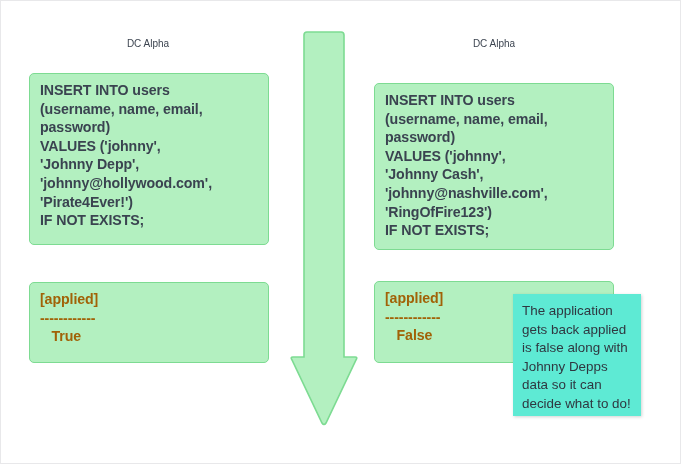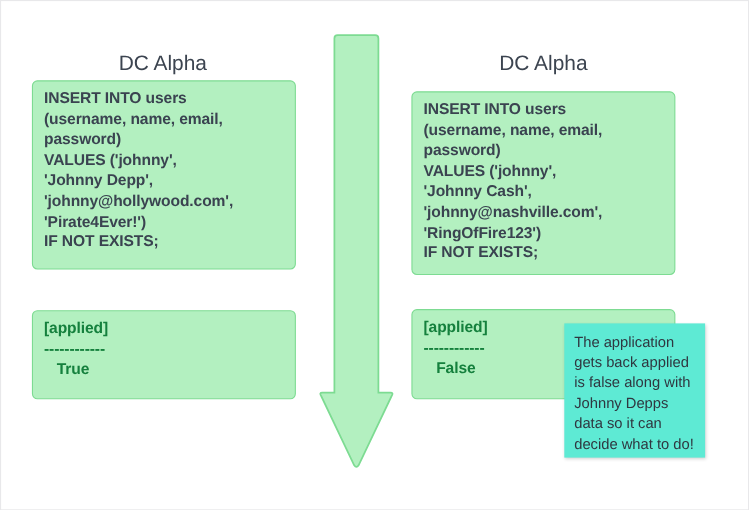--- a/index.html
+++ b/index.html
@@ -14,26 +14,25 @@
     background: #ffffff;
     overflow: hidden;
     font-family: "Liberation Sans", sans-serif;
     box-sizing: border-box;
     border: 1px solid #e8e8ea;
   }
 
   
   .col-title {
     position: absolute;
-    font-size: 19px;
+    font-size: 10px;
     font-weight: 400;
     color: #3c4450;
     text-align: center;
     white-space: nowrap;
-    margin-top: 10px;
   }
   #title-alpha { left: 62px; top: 37px; width: 170px; }
   #title-omega { left: 408px; top: 37px; width: 170px; }
 
   
   .green-box {
     position: absolute;
     background: #b3f0c0;
     border: 1px solid #7ddb92;
     border-radius: 5px;
@@ -52,21 +51,21 @@
     letter-spacing: -0.1px;
   }
   .res-text {
     position: absolute;
     left: 10px;
     top: 7px;
     right: 6px;
     font-size: 14.2px;
     font-weight: bold;
     line-height: 18.6px;
-    color: #15803d;
+    color: #a16207;
     white-space: pre;
     letter-spacing: -0.1px;
   }
 
   #sql-alpha  { left: 28px;  top: 72px; width: 240px; height: 172px; }
   #sql-omega  { left: 373px; top: 82px; width: 240px; height: 167px; }
   #res-alpha  { left: 28px;  top: 281px; width: 240px; height: 81px; }
   #res-omega  { left: 373px; top: 280px; width: 240px; height: 82px; }
 
   

